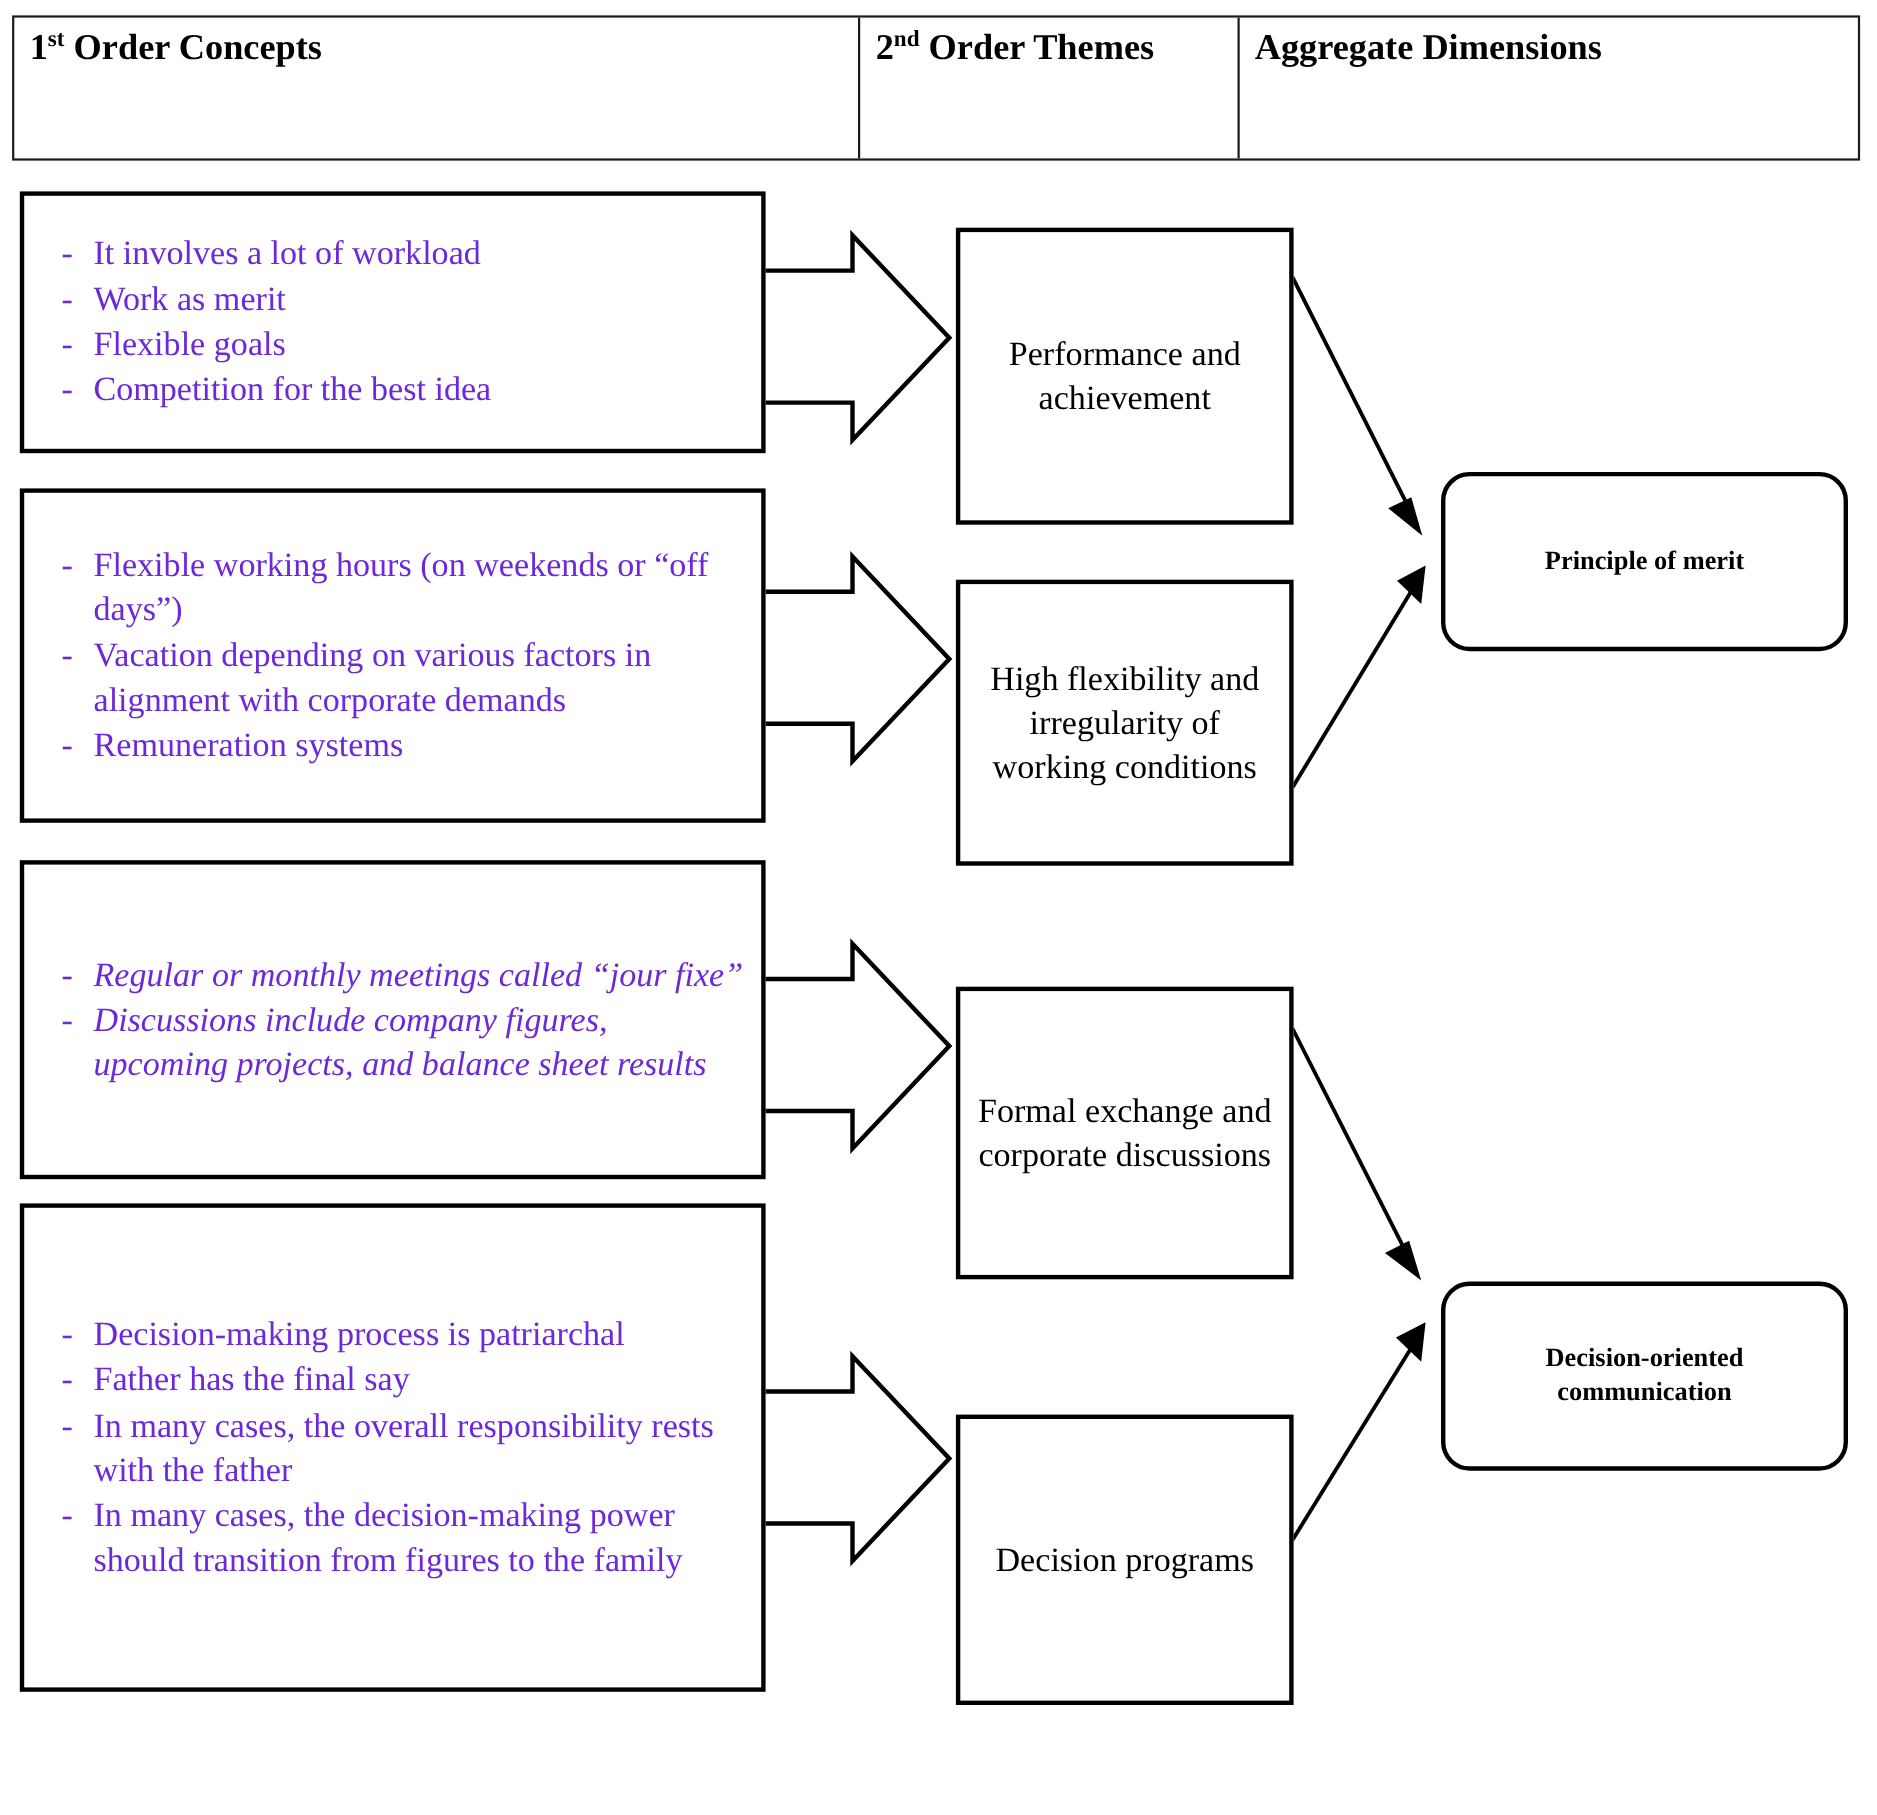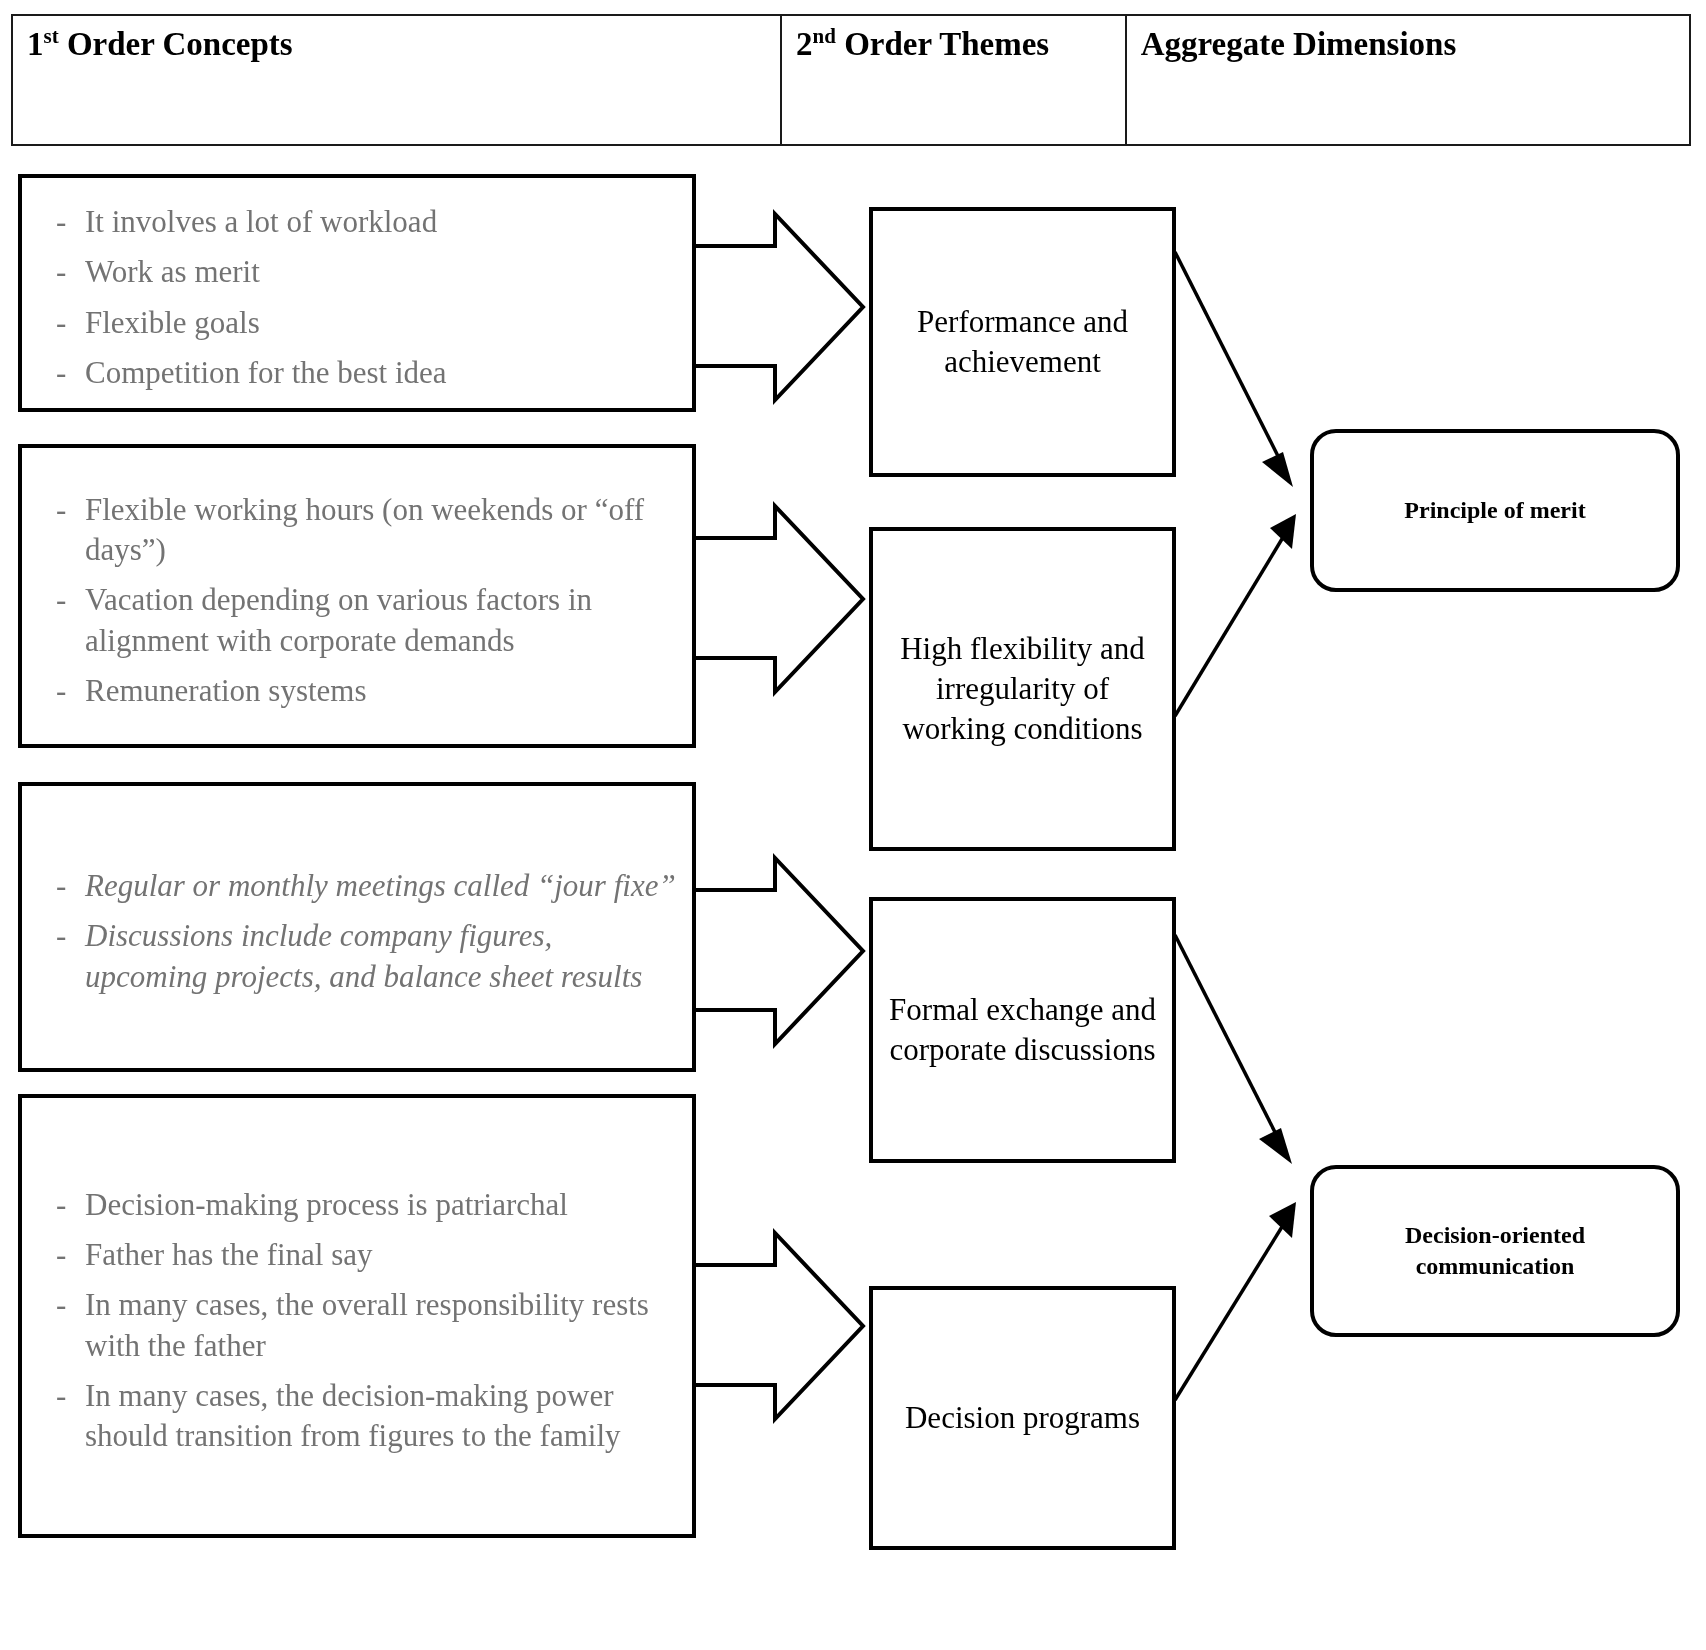--- a/index.html
+++ b/index.html
@@ -59,23 +59,23 @@
   }
   .concept-list {
     list-style: none;
     margin: 0;
     padding: 0 14px 0 30px;
   }
   .concept-list li {
     position: relative;
     font-size: 31px;
     line-height: 1.30;
-    color: #737373;
+    color: #6d28d9;
     padding-left: 33px;
-    margin: 10px 0 1px 0;
+    margin: 0 0 1px 0;
   }
   .concept-list li::before {
     content: "-";
     position: absolute;
     left: 4px;
     top: 0;
   }
 
   
   .theme-box {
@@ -204,21 +204,21 @@
       <li>Father has the final say</li>
       <li>In many cases, the overall responsibility rests with the father</li>
       <li>In many cases, the decision-making power should transition from figures to the family</li>
     </ul>
   </div>
 
   <div class="theme-box" style="left:869px; top:207px; width:307px; height:270px;">
     <div class="theme-label">Performance and achievement</div>
   </div>
 
-  <div class="theme-box" style="left:869px; top:527px; width:307px; height:324px;">
+  <div class="theme-box" style="left:869px; top:527px; width:307px; height:260px;">
     <div class="theme-label">High flexibility and irregularity of working conditions</div>
   </div>
 
   <div class="theme-box" style="left:869px; top:897px; width:307px; height:266px;justify-content:flex-end;">
     <div class="theme-label">Formal exchange and corporate discussions</div>
   </div>
 
   <div class="theme-box" style="left:869px; top:1286px; width:307px; height:264px;">
     <div class="theme-label">Decision programs</div>
   </div>

